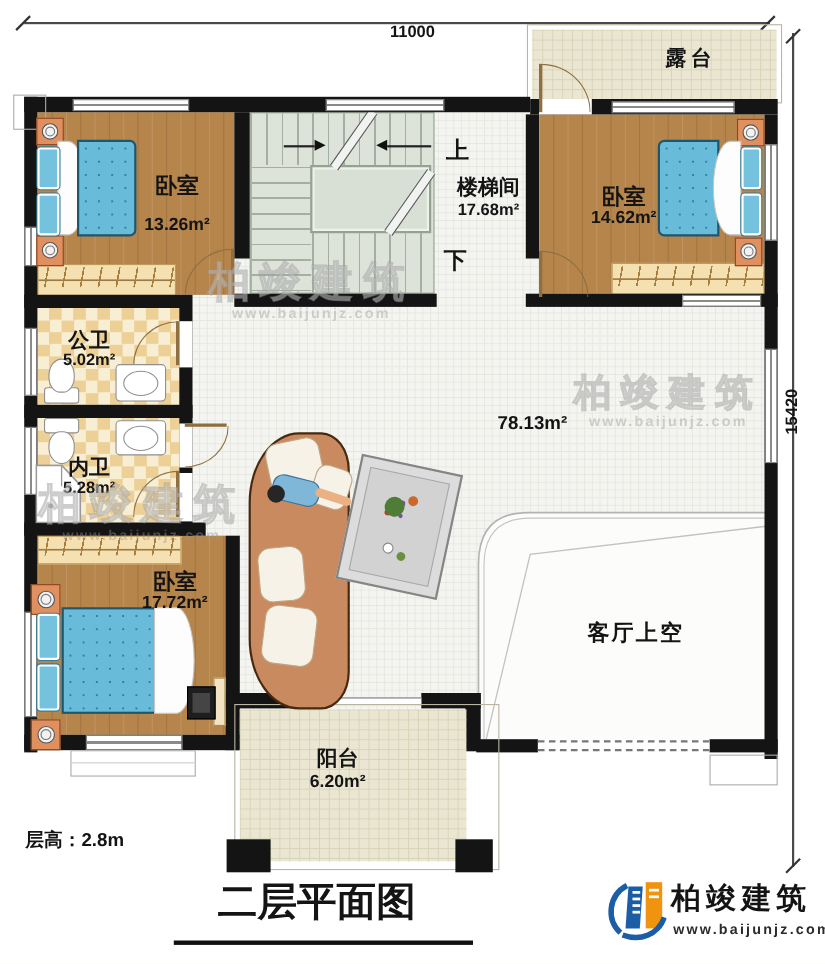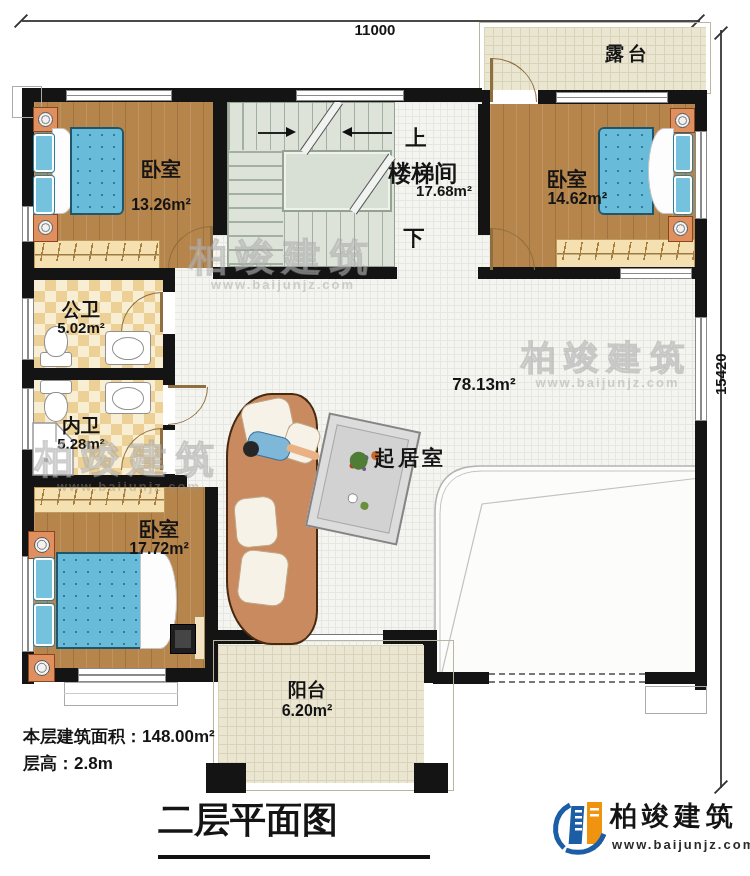--- a/index.html
+++ b/index.html
@@ -54,20 +54,21 @@
   <div class="abs tile" style="left:484px;top:27px;width:222px;height:63px;"></div>
   <div class="lbl" style="left:594px;top:44px;width:68px;font-size:19px;letter-spacing:4px;">露台</div>
 
   <div class="abs grid" style="left:34px;top:102px;width:661px;height:572px;"></div>
 
   <svg class="abs" style="left:430px;top:456px;" width="277" height="232">
     <path d="M5,220 L5,57 Q5,10 50,10 L270,10 L270,220 Z" fill="#fcfcfa" stroke="#b3b3b3" stroke-width="1.5"></path>
     <path d="M10,220 L10,58 Q10,15 52,15 L270,15" fill="none" stroke="#c4c4c4" stroke-width="1"></path>
     <path d="M270,22 L52,48 L12,216" fill="none" stroke="#c2c2c2" stroke-width="1.2"></path>
   </svg>
+  <div class="lbl" style="left:518px;top:565px;width:120px;font-size:20px;letter-spacing:2px;">客厅上空</div>
 
   <div class="abs wood" style="left:34px;top:102px;width:179px;height:166px;"></div>
   <div class="abs wood" style="left:490px;top:104px;width:205px;height:163px;"></div>
   <div class="abs checker" style="left:34px;top:280px;width:129px;height:88px;"></div>
   <div class="abs checker" style="left:34px;top:380px;width:129px;height:95px;"></div>
   <div class="abs wood" style="left:34px;top:487px;width:171px;height:181px;"></div>
 
   <div class="abs stairs" style="left:227px;top:102px;width:168px;height:165px;"></div>
   <div class="abs stairs-h" style="left:229px;top:150px;width:54px;height:115px;"></div>
   <div class="abs" style="left:282px;top:150px;width:110px;height:62px;background:#d8dfd4;border:2px solid #93a291;box-shadow:inset 0 0 0 2px #eef1ec;box-sizing:border-box;"></div>
@@ -210,54 +211,52 @@
     <div class="abs" style="left:8px;top:8px;width:74px;height:96px;background:#d2d2d2;border:1px solid #a8a8a8;box-sizing:border-box;"></div>
     <div class="abs" style="left:28px;top:30px;width:18px;height:18px;background:#4e7d36;border-radius:50%;box-shadow:6px -4px 0 -6px #7b4fa0, -5px 6px 0 -6px #c0392b, 7px 7px 0 -7px #7b4fa0;"></div>
     <div class="abs" style="left:48px;top:26px;width:9px;height:9px;background:#c96a2a;border-radius:50%;"></div>
     <div class="abs" style="left:34px;top:72px;width:10px;height:10px;background:#fff;border:1px solid #888;border-radius:50%;box-sizing:border-box;"></div>
     <div class="abs" style="left:48px;top:78px;width:8px;height:8px;background:#6b8f3e;border-radius:50%;"></div>
   </div>
 
   <div class="lbl" style="left:131px;top:158px;width:60px;font-size:20px;">卧室</div>
   <div class="lbl" style="left:121px;top:196px;width:80px;font-size:16px;">13.26m²</div>
   <div class="lbl" style="left:398px;top:126px;width:36px;font-size:21px;">上</div>
-  <div class="lbl" style="left:379px;top:161px;width:88px;font-size:23px;">楼梯间</div>
+  <div class="lbl" style="left:400px;top:161px;width:88px;font-size:19px;">楼梯间</div>
   <div class="lbl" style="left:400px;top:183px;width:88px;font-size:15px;">17.68m²</div>
   <div class="lbl" style="left:396px;top:226px;width:36px;font-size:21px;">下</div>
   <div class="lbl" style="left:537px;top:168px;width:60px;font-size:20px;">卧室</div>
-  <div class="lbl" style="left:527px;top:190px;width:80px;font-size:16px;text-align:right;">14.62m²</div>
+  <div class="lbl" style="left:527px;top:190px;width:80px;font-size:16px;">14.62m²</div>
   <div class="lbl" style="left:55px;top:300px;width:52px;font-size:19px;">公卫</div>
   <div class="lbl" style="left:49px;top:320px;width:64px;font-size:15px;">5.02m²</div>
   <div class="lbl" style="left:55px;top:416px;width:52px;font-size:19px;">内卫</div>
   <div class="lbl" style="left:49px;top:436px;width:64px;font-size:15px;">5.28m²</div>
   <div class="lbl" style="left:128px;top:518px;width:62px;font-size:20px;">卧室</div>
   <div class="lbl" style="left:118px;top:540px;width:82px;font-size:16px;">17.72m²</div>
   <div class="lbl" style="left:448px;top:376px;width:72px;font-size:17px;">78.13m²</div>
-  <div class="lbl" style="left:350px;top:446px;width:120px;font-size:21px;letter-spacing:3px;">起居室</div>
   <div class="lbl" style="left:276px;top:680px;width:62px;font-size:19px;">阳台</div>
   <div class="lbl" style="left:270px;top:702px;width:74px;font-size:16px;">6.20m²</div>
 
   <div class="wm" style="left:163px;top:238px;width:240px;">
     <div class="b" style="font-size:38px;">柏竣建筑</div>
     <div class="u">www.baijunjz.com</div>
   </div>
   <div class="wm" style="left:500px;top:340px;width:215px;">
     <div class="b" style="font-size:34px;">柏竣建筑</div>
     <div class="u">www.baijunjz.com</div>
   </div>
   <div class="wm" style="left:5px;top:440px;width:248px;">
     <div class="b" style="font-size:38px;">柏竣建筑</div>
     <div class="u">www.baijunjz.com</div>
   </div>
 
-  <div class="lbl" style="left:23px;top:728px;font-size:17px;text-align:left;">本层建筑面积：148.00m²</div>
   <div class="lbl" style="left:23px;top:755px;font-size:17px;text-align:left;">层高：2.8m</div>
 
   <div class="abs" style="left:158px;top:800px;width:280px;display:flex;align-items:baseline;gap:18px;">
-    <span class="lbl" style="position:static;font-size:36px;">二层平面图</span>
+    <span class="lbl" style="position:static;font-size:36px;margin-left:40px;">二层平面图</span>
   </div>
   <div class="abs" style="left:158px;top:855px;width:272px;height:4px;background:#111;"></div>
 
   <div class="abs" style="left:548px;top:796px;width:190px;height:66px;">
     <svg width="58" height="62" style="position:absolute;left:0;top:0;">
       <path d="M16,52 C3,40 5,18 22,9" fill="none" stroke="#1b5ea6" stroke-width="5"></path>
       <rect x="24" y="10" width="13" height="38" fill="#1b5ea6" transform="skewX(-4)"></rect>
       <rect x="27" y="14" width="7" height="2.5" fill="#fff"></rect>
         <rect x="27" y="20" width="7" height="2.5" fill="#fff"></rect>
       <rect x="27" y="26" width="7" height="2.5" fill="#fff"></rect>

